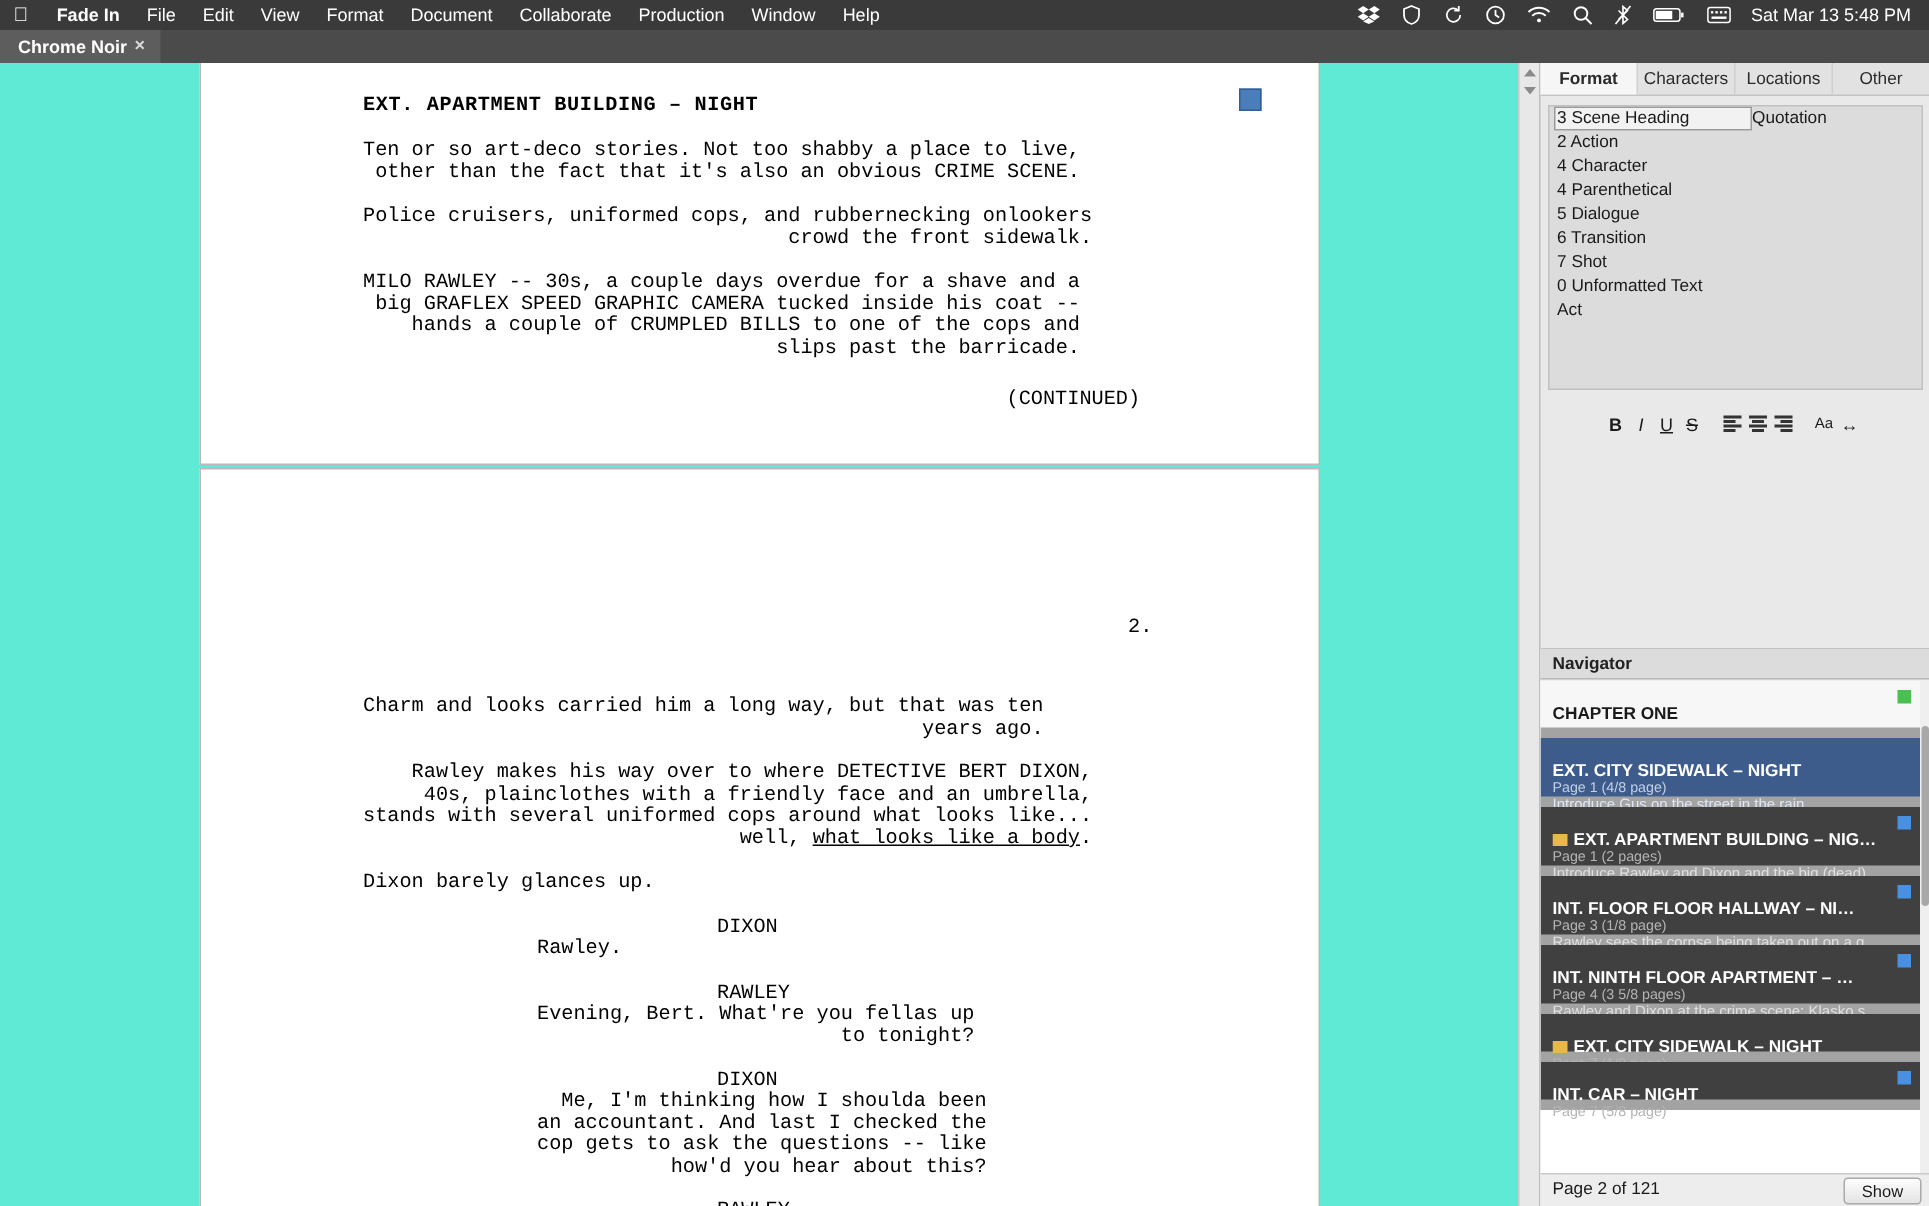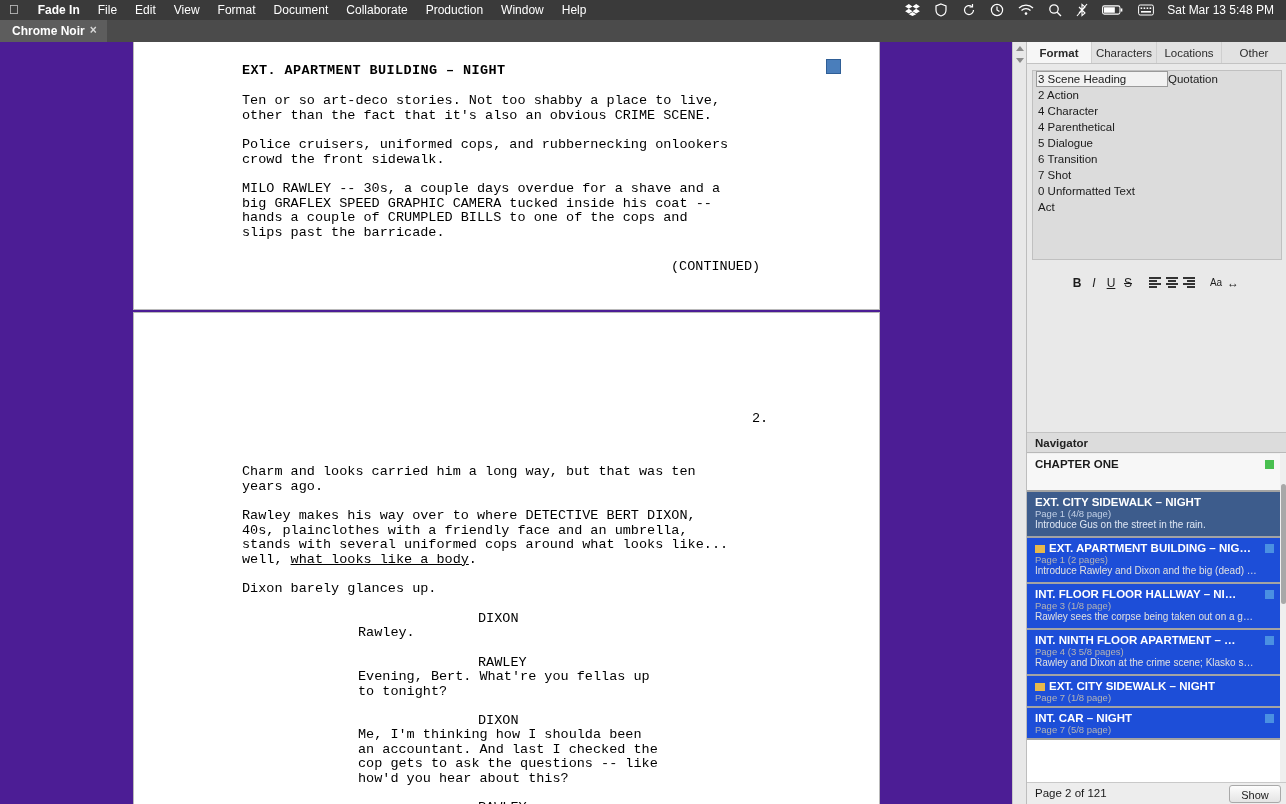--- a/index.html
+++ b/index.html
@@ -77,22 +77,23 @@
     font-size: 12px;
     line-height: 13px;
     text-align: center;
   }
 
   
   #editor-area {
     position: absolute;
     top: 42px; left: 0;
     width: 1026px; height: 762px;
-    background: #4c1d95;
+    background: #5eead4;
     overflow: hidden;
+    text-align: right;
   }
   .page {
     position: absolute;
     left: 133px;
     width: 747px;
     background: #ffffff;
     border: 1px solid #b9b9b9;
   }
   #page1 { top: -34px; height: 302px; }
   #page2 { top: 270px; height: 534px; }
@@ -242,25 +243,25 @@
   }
   #nav-list {
     position: absolute;
     top: 21px; left: 0;
     width: 253px; height: 330px;
     overflow: hidden;
     background: #ffffff;
   }
   .nav-item {
     position: relative;
-    padding: 4px 22px 4px 8px;
-    border-bottom: 2px solid #a3a3a3;
+    padding: 16px 22px 4px 8px;
+    border-bottom: 7px solid #a3a3a3;
   }
   .nav-item.dark {
-    background: #1d4ed8;
+    background: #404040;
   }
   .nav-item.chapter {
     background: #f7f7f7;
   }
   .nav-item.selected {
     background: #3d5c8c;
   }
   .nav-title {
     font-size: 11.5px;
     font-weight: bold;

